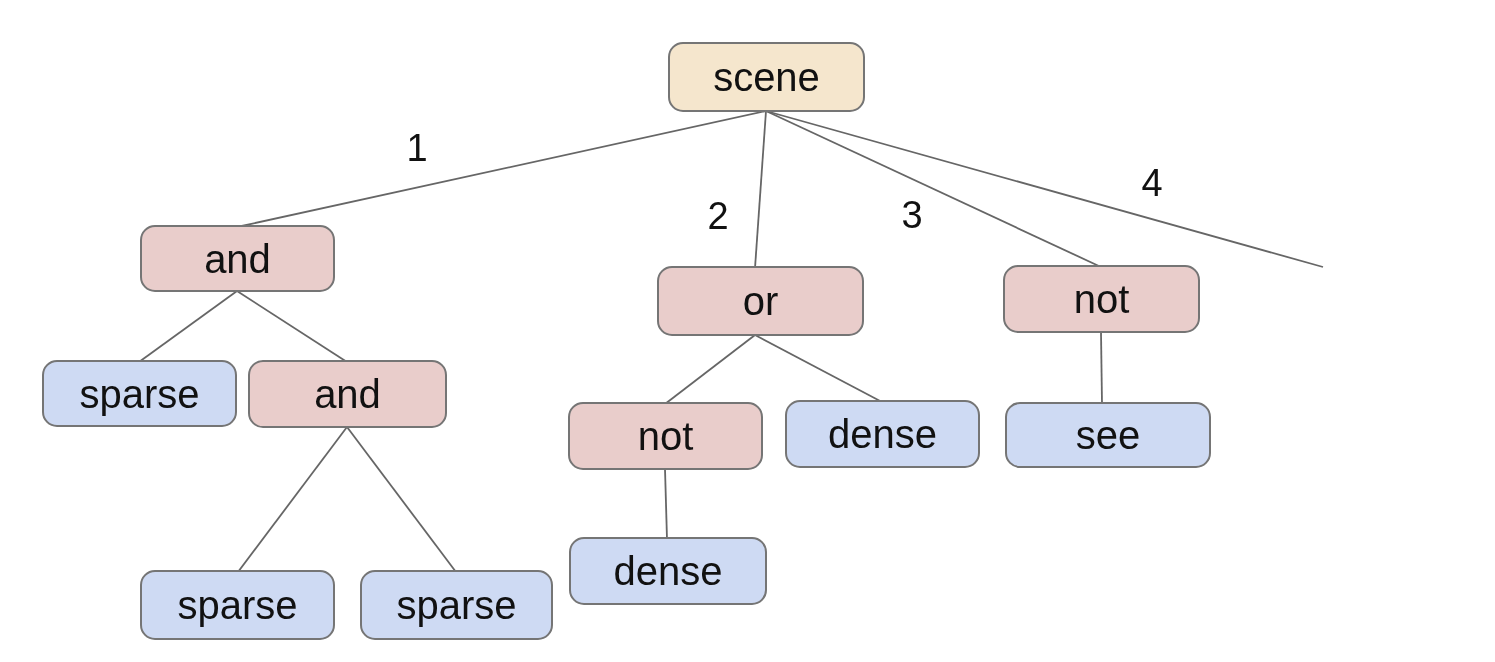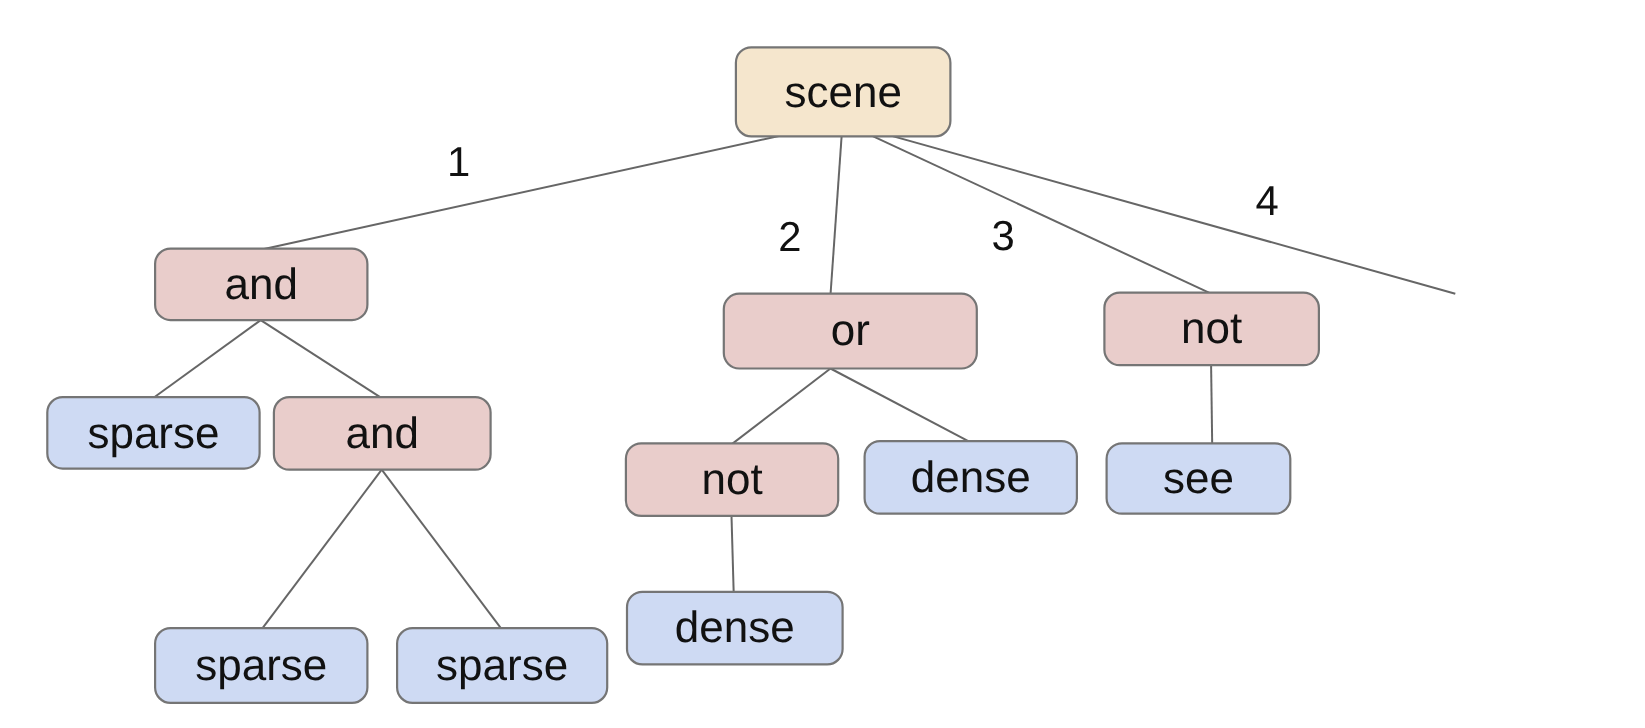--- a/index.html
+++ b/index.html
@@ -61,26 +61,26 @@
     <line x1="755" y1="335" x2="882" y2="402" stroke-width="1.8" stroke="#666666"></line>
     <line x1="665" y1="469" x2="667" y2="539" stroke-width="1.8" stroke="#666666"></line>
     <line x1="1101" y1="332" x2="1102" y2="404" stroke-width="1.8" stroke="#666666"></line>
   </svg>
 
   <span class="edge-label" style="left: 417px; top: 148px; color: rgb(17, 17, 17);">1</span>
   <span class="edge-label" style="left: 718px; top: 216px; color: rgb(17, 17, 17);">2</span>
   <span class="edge-label" style="left: 912px; top: 215px; color: rgb(17, 17, 17);">3</span>
   <span class="edge-label" style="left: 1152px; top: 183px; color: rgb(17, 17, 17);">4</span>
 
-  <div class="node" style="left: 668px; top: 42px; width: 197px; height: 83px; background: rgb(245, 230, 205); border-color: rgb(117, 117, 117); color: rgb(17, 17, 17);">scene</div>
+  <div class="node" style="left: 668px; top: 42px; width: 197px; height: 70px; background: rgb(245, 230, 205); border-color: rgb(117, 117, 117); color: rgb(17, 17, 17);">scene</div>
   <div class="node" style="left: 140px; top: 225px; width: 195px; height: 67px; background: rgb(233, 205, 203); border-color: rgb(117, 117, 117); color: rgb(17, 17, 17);">and</div>
-  <div class="node" style="left: 657px; top: 266px; width: 232px; height: 70px; background: rgb(233, 205, 203); border-color: rgb(117, 117, 117); color: rgb(17, 17, 17);">or</div>
+  <div class="node" style="left: 657px; top: 266px; width: 207px; height: 70px; background: rgb(233, 205, 203); border-color: rgb(117, 117, 117); color: rgb(17, 17, 17);">or</div>
   <div class="node" style="left: 1003px; top: 265px; width: 197px; height: 68px; background: rgb(233, 205, 203); border-color: rgb(117, 117, 117); color: rgb(17, 17, 17);">not</div>
   <div class="node" style="left: 42px; top: 360px; width: 195px; height: 67px; background: rgb(206, 218, 243); border-color: rgb(117, 117, 117); color: rgb(17, 17, 17);">sparse</div>
   <div class="node" style="left: 248px; top: 360px; width: 199px; height: 68px; background: rgb(233, 205, 203); border-color: rgb(117, 117, 117); color: rgb(17, 17, 17);">and</div>
   <div class="node" style="left: 568px; top: 402px; width: 195px; height: 68px; background: rgb(233, 205, 203); border-color: rgb(117, 117, 117); color: rgb(17, 17, 17);">not</div>
   <div class="node" style="left: 785px; top: 400px; width: 195px; height: 68px; background: rgb(206, 218, 243); border-color: rgb(117, 117, 117); color: rgb(17, 17, 17);">dense</div>
-  <div class="node" style="left: 1005px; top: 402px; width: 169px; height: 66px; background: rgb(206, 218, 243); border-color: rgb(117, 117, 117); color: rgb(17, 17, 17);">see</div>
+  <div class="node" style="left: 1005px; top: 402px; width: 206px; height: 66px; background: rgb(206, 218, 243); border-color: rgb(117, 117, 117); color: rgb(17, 17, 17);">see</div>
   <div class="node" style="left: 140px; top: 570px; width: 195px; height: 70px; background: rgb(206, 218, 243); border-color: rgb(117, 117, 117); color: rgb(17, 17, 17);">sparse</div>
   <div class="node" style="left: 360px; top: 570px; width: 193px; height: 70px; background: rgb(206, 218, 243); border-color: rgb(117, 117, 117); color: rgb(17, 17, 17);">sparse</div>
   <div class="node" style="left: 569px; top: 537px; width: 198px; height: 68px; background: rgb(206, 218, 243); border-color: rgb(117, 117, 117); color: rgb(17, 17, 17);">dense</div>
 
 </div>
 
 </body></html>

